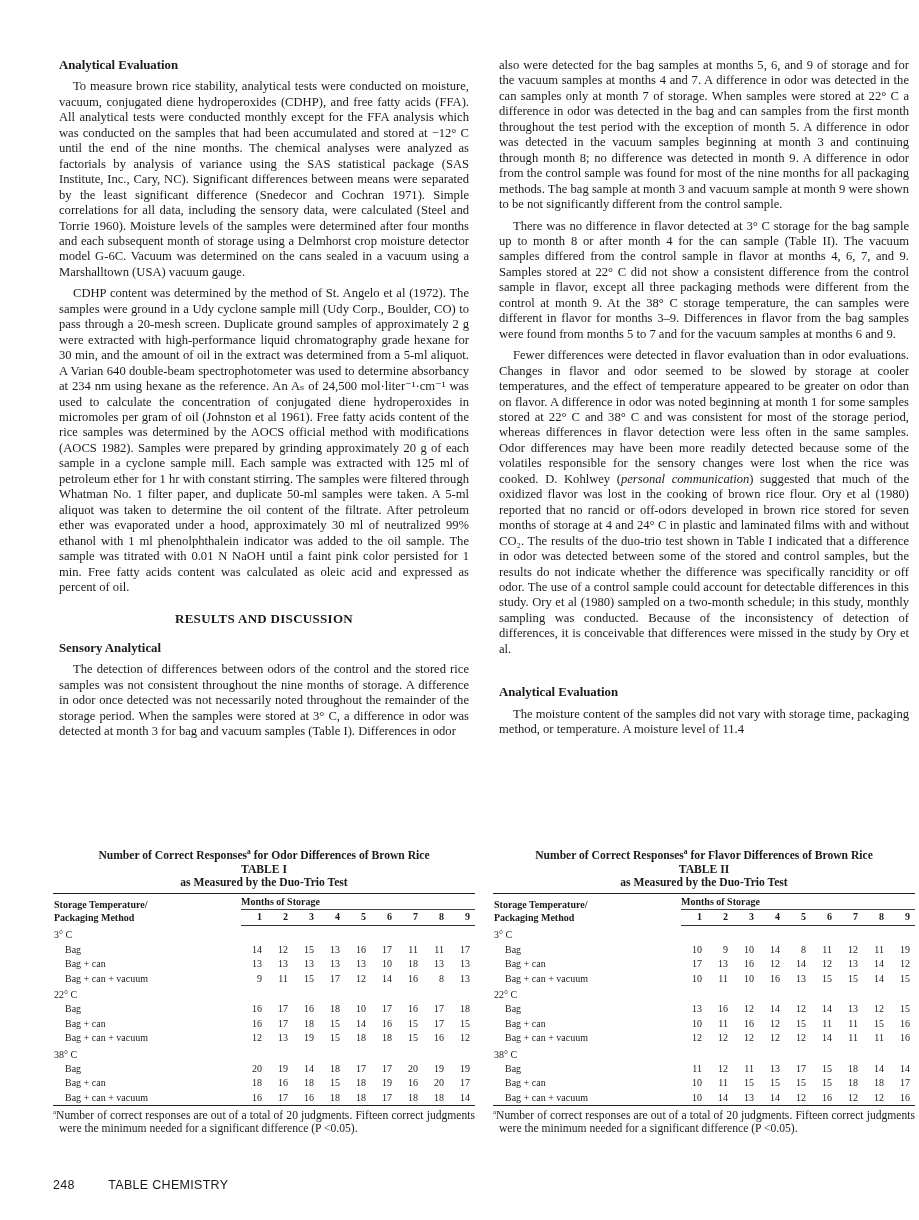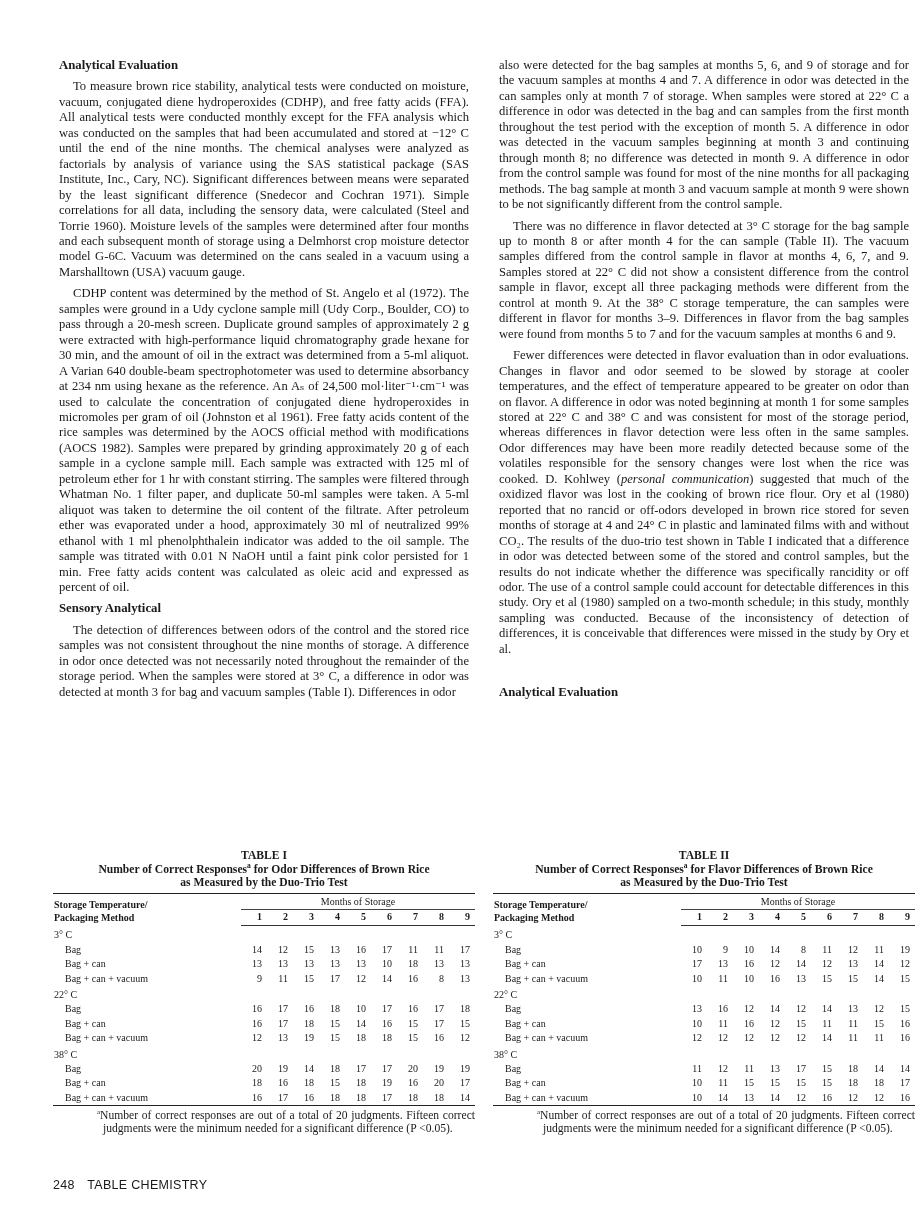--- a/index.html
+++ b/index.html
@@ -21,53 +21,55 @@
   .tbl-wrap { position: absolute; top: 849px; width: 422px; }
   .tbl-wrap.left { left: 53px; }
   .tbl-wrap.right { left: 493px; }
   .tbl-title { text-align: center; font-weight: bold; font-size: 11.6px; line-height: 13.5px; }
   .rule { border-top: 1.3px solid #222; }
   table { width: 100%; border-collapse: collapse; font-size: 10px; line-height: 12.4px; }
   th { font-weight: bold; }
   td.num, th.num { text-align: right; padding-right: 5px; width: 20px; }
   td.lbl { padding-left: 12px; white-space: nowrap; }
   td.grp { padding-top: 3px; }
-  .hdr-months { text-align: center; font-weight: normal; padding: 2px 0 1px 0; }
-  .footnote { font-size: 11.6px; line-height: 13px; margin-top: 3px; text-align: justify; padding-left: 6px; text-indent: -6px; margin-left: 44px; }
+  .hdr-months { text-align: left; font-weight: bold; padding: 2px 0 1px 0; }
+  .footnote { font-size: 11.6px; line-height: 13px; margin-top: 3px; text-align: justify; padding-left: 6px; text-indent: -6px; }
   .footnote sup { font-size: 7px; }
   .footer {
     position: absolute; left: 53px; top: 1178px;
     font-family: "Liberation Sans", "DejaVu Sans", sans-serif; font-size: 12.5px; letter-spacing: 0.3px;
   }
-  .footer .pg { margin-right: 9px; }
+  .footer .pg { margin-right: 30px; }
   sup { font-size: 7.5px; line-height: 0; }
   i { font-style: italic; }
 </style>
 </head>
 <body>
 
 <div class="col left">
   <div class="h-sub">Analytical Evaluation</div>
   <p>To measure brown rice stability, analytical tests were conducted on moisture, vacuum, conjugated diene hydroperoxides (CDHP), and free fatty acids (FFA). All analytical tests were conducted monthly except for the FFA analysis which was conducted on the samples that had been accumulated and stored at −12° C until the end of the nine months. The chemical analyses were analyzed as factorials by analysis of variance using the SAS statistical package (SAS Institute, Inc., Cary, NC). Significant differences between means were separated by the least significant difference (Snedecor and Cochran 1971). Simple correlations for all data, including the sensory data, were calculated (Steel and Torrie 1960). Moisture levels of the samples were determined after four months and each subsequent month of storage using a Delmhorst crop moisture detector model G-6C. Vacuum was determined on the cans sealed in a vacuum using a Marshalltown (USA) vacuum gauge.</p>
   <p>CDHP content was determined by the method of St. Angelo et al (1972). The samples were ground in a Udy cyclone sample mill (Udy Corp., Boulder, CO) to pass through a 20-mesh screen. Duplicate ground samples of approximately 2 g were extracted with high-performance liquid chromatography grade hexane for 30 min, and the amount of oil in the extract was determined from a 5-ml aliquot. A Varian 640 double-beam spectrophotometer was used to determine absorbancy at 234 nm using hexane as the reference. An Aₛ of 24,500 mol·liter⁻¹·cm⁻¹ was used to calculate the concentration of conjugated diene hydroperoxides in micromoles per gram of oil (Johnston et al 1961). Free fatty acids content of the rice samples was determined by the AOCS official method with modifications (AOCS 1982). Samples were prepared by grinding approximately 20 g of each sample in a cyclone sample mill. Each sample was extracted with 125 ml of petroleum ether for 1 hr with constant stirring. The samples were filtered through Whatman No. 1 filter paper, and duplicate 50-ml samples were taken. A 5-ml aliquot was taken to determine the oil content of the filtrate. After petroleum ether was evaporated under a hood, approximately 30 ml of neutralized 99% ethanol with 1 ml phenolphthalein indicator was added to the oil sample. The sample was titrated with 0.01 N NaOH until a faint pink color persisted for 1 min. Free fatty acids content was calculated as oleic acid and expressed as percent of oil.</p>
+  <div class="h-main">RESULTS AND DISCUSSION</div>
   <div class="h-sub">Sensory Analytical</div>
   <p>The detection of differences between odors of the control and the stored rice samples was not consistent throughout the nine months of storage. A difference in odor once detected was not necessarily noted throughout the remainder of the storage period. When the samples were stored at 3° C, a difference in odor was detected at month 3 for bag and vacuum samples (Table I). Differences in odor</p>
 </div>
 
 <div class="col right">
   <p style="text-indent:0">also were detected for the bag samples at months 5, 6, and 9 of storage and for the vacuum samples at months 4 and 7. A difference in odor was detected in the can samples only at month 7 of storage. When samples were stored at 22° C a difference in odor was detected in the bag and can samples from the first month throughout the test period with the exception of month 5. A difference in odor was detected in the vacuum samples beginning at month 3 and continuing through month 8; no difference was detected in month 9. A difference in odor from the control sample was found for most of the nine months for all packaging methods. The bag sample at month 3 and vacuum sample at month 9 were shown to be not significantly different from the control sample.</p>
   <p>There was no difference in flavor detected at 3° C storage for the bag sample up to month 8 or after month 4 for the can sample (Table II). The vacuum samples differed from the control sample in flavor at months 4, 6, 7, and 9. Samples stored at 22° C did not show a consistent difference from the control sample in flavor, except all three packaging methods were different from the control at month 9. At the 38° C storage temperature, the can samples were different in flavor for months 3–9. Differences in flavor from the bag samples were found from months 5 to 7 and for the vacuum samples at months 6 and 9.</p>
   <p><span>Fewer differences were detected in flavor evaluation than in odor evaluations. Changes in flavor and odor seemed to be slowed by storage at cooler temperatures, and the effect of temperature appeared to be greater on odor than on flavor. A difference in odor was noted beginning at month 1 for some samples stored at 22° C and 38° C and was consistent for most of the storage period, whereas differences in flavor detection were less often in the same samples. Odor differences may have been more readily detected because some of the volatiles responsible for the sensory changes were lost when the rice was cooked. D. Kohlwey (</span><i>personal communication</i><span>) suggested that much of the oxidized flavor was lost in the cooking of brown rice flour. Ory et al (1980) reported that no rancid or off-odors developed in brown rice stored for seven months of storage at 4 and 24° C in plastic and laminated films with and without CO₂. The results of the duo-trio test shown in Table I indicated that a difference in odor was detected between some of the stored and control samples, but the results do not indicate whether the difference was specifically rancidity or off odor. The use of a control sample could account for detectable differences in this study. Ory et al (1980) sampled on a two-month schedule; in this study, monthly sampling was conducted. Because of the inconsistency of detection of differences, it is conceivable that differences were missed in the study by Ory et al.</span></p>
   <div class="gap"></div>
   <div class="h-sub">Analytical Evaluation</div>
+  <p>The moisture content of the samples did not vary with storage time, packaging method, or temperature. A moisture level of 11.4</p>
 </div>
 
 <div class="tbl-wrap left">
+  <div class="tbl-title"><span>Number of Correct Responses</span><sup>a</sup><span> for Odor Differences of Brown Rice</span></div>
   <div class="tbl-title">TABLE I</div>
-  <div class="tbl-title"><span>Number of Correct Responses</span><sup>a</sup><span> for Odor Differences of Brown Rice</span></div>
   <div class="tbl-title">as Measured by the Duo-Trio Test</div>
   <div class="rule" style="margin-top:3px"></div>
   <table>
     <thead>
       <tr>
         <th rowspan="2" style="text-align:left;vertical-align:bottom;padding-bottom:2px;line-height:13px"><span>Storage Temperature/</span><br><span>Packaging Method</span></th>
         <th colspan="9" class="hdr-months" style="border-bottom:0.8px solid #444">Months of Storage</th>
       </tr>
       <tr id="t1-months">
           <th class="num" style="border-bottom: 1px solid rgb(51, 51, 51); padding-bottom: 2px;">1</th>
@@ -199,22 +201,22 @@
           <td class="num">18</td>
           <td class="num">14</td>
         </tr>
       </tbody>
   </table>
   <div class="rule"></div>
   <div class="footnote"><sup>a</sup><span>Number of correct responses are out of a total of 20 judgments. Fifteen correct judgments were the minimum needed for a significant difference (P &lt;0.05).</span></div>
 </div>
 
 <div class="tbl-wrap right">
+  <div class="tbl-title"><span>Number of Correct Responses</span><sup>a</sup><span> for Flavor Differences of Brown Rice</span></div>
   <div class="tbl-title">TABLE II</div>
-  <div class="tbl-title"><span>Number of Correct Responses</span><sup>a</sup><span> for Flavor Differences of Brown Rice</span></div>
   <div class="tbl-title">as Measured by the Duo-Trio Test</div>
   <div class="rule" style="margin-top:3px"></div>
   <table>
     <thead>
       <tr>
         <th rowspan="2" style="text-align:left;vertical-align:bottom;padding-bottom:2px;line-height:13px"><span>Storage Temperature/</span><br><span>Packaging Method</span></th>
         <th colspan="9" class="hdr-months" style="border-bottom:0.8px solid #444">Months of Storage</th>
       </tr>
       <tr id="t2-months">
           <th class="num" style="border-bottom: 1px solid rgb(51, 51, 51); padding-bottom: 2px;">1</th>

